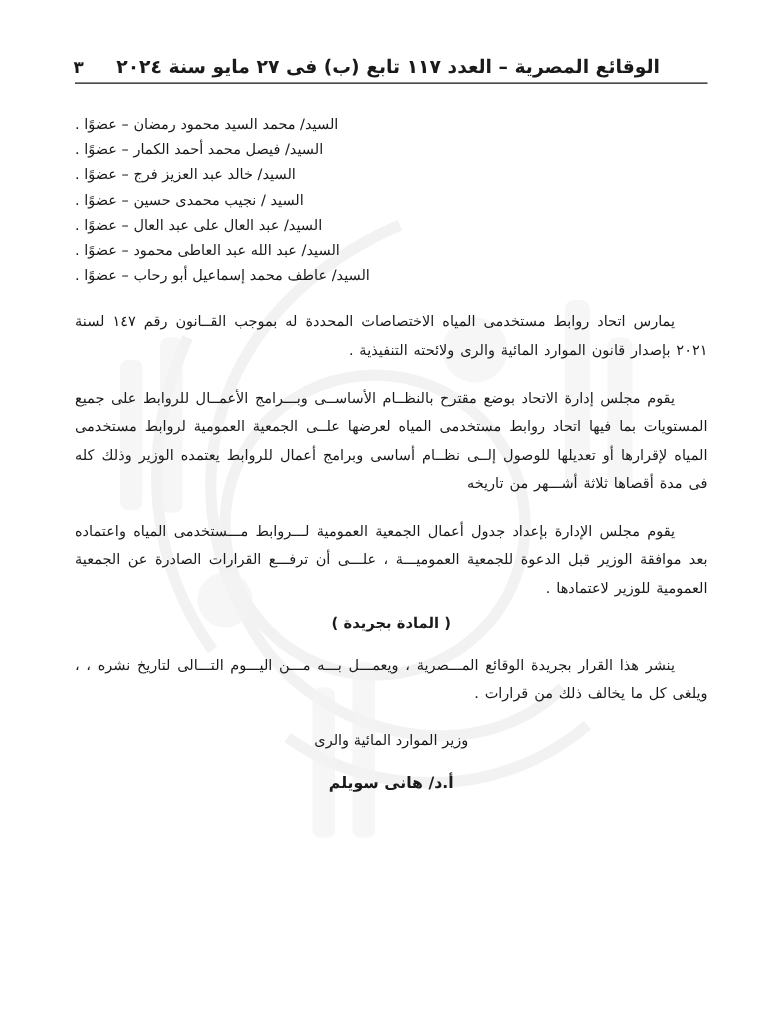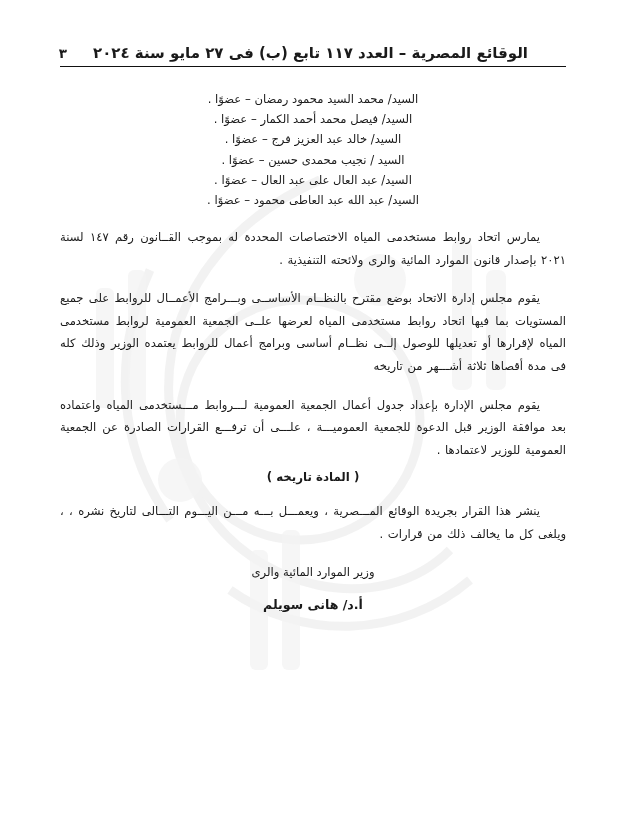--- a/index.html
+++ b/index.html
@@ -64,21 +64,21 @@
 
   
   .members {
     margin: 0;
     padding: 0;
     list-style: none;
   }
   .member-line {
     font-size: 11.6px;
     line-height: 1.74;
-    text-align: center;
+    text-align: left;
     white-space: nowrap;
     letter-spacing: 0;
   }
 
   
   .article-heading {
     text-align: center;
     font-size: 11.8px;
     font-weight: 700;
     margin: 9px 0 4px 0;
@@ -146,30 +146,31 @@
     <div class="header-page-number">٣</div>
   </div>
 
   <ul class="members">
     <li class="member-line">السيد/ محمد السيد محمود رمضان   –   عضوًا .</li>
     <li class="member-line">السيد/ فيصل محمد أحمد الكمار   –   عضوًا .</li>
     <li class="member-line">السيد/ خالد عبد العزيز فرج   –   عضوًا .</li>
     <li class="member-line">السيد / نجيب محمدى حسين   –   عضوًا .</li>
     <li class="member-line">السيد/ عبد العال على عبد العال   –   عضوًا .</li>
     <li class="member-line">السيد/ عبد الله عبد العاطى محمود   –   عضوًا .</li>
+    <li class="member-line">السيد/ عاطف محمد إسماعيل أبو رحاب   –   عضوًا .</li>
   </ul>
 
   <div class="block">
     <p class="para indent">يمارس اتحاد روابط مستخدمى المياه الاختصاصات المحددة له بموجب القــانون رقم ١٤٧ لسنة ٢٠٢١ بإصدار قانون الموارد المائية والرى ولائحته التنفيذية .</p>
     <p class="para indent">يقوم مجلس إدارة الاتحاد بوضع مقترح بالنظــام الأساســى وبـــرامج الأعمــال للروابط على جميع المستويات بما فيها اتحاد روابط مستخدمى المياه لعرضها علــى الجمعية العمومية لروابط مستخدمى المياه لإقرارها أو تعديلها للوصول إلــى نظــام أساسى وبرامج أعمال للروابط يعتمده الوزير وذلك كله فى مدة أقصاها ثلاثة أشـــهر من تاريخه</p>
     <p class="para indent">يقوم مجلس الإدارة بإعداد جدول أعمال الجمعية العمومية لـــروابط مـــستخدمى المياه واعتماده بعد موافقة الوزير قبل الدعوة للجمعية العموميـــة ، علـــى أن ترفـــع القرارات الصادرة عن الجمعية العمومية للوزير لاعتمادها .</p>
   </div>
 
   <div class="block">
-    <div class="article-heading">( المادة تاريخه )</div>
+    <div class="article-heading">( المادة بجريدة )</div>
     <p class="para indent">ينشر هذا القرار بجريدة الوقائع المـــصرية ، ويعمـــل بـــه مـــن اليـــوم التـــالى لتاريخ نشره ، ، ويلغى كل ما يخالف ذلك من قرارات .</p>
   </div>
 
   <div class="signature">
     <div class="sig-role">وزير الموارد المائية والرى</div>
     <div class="sig-name">أ.د/ هانى سويلم</div>
   </div>
 
 </div>
 

